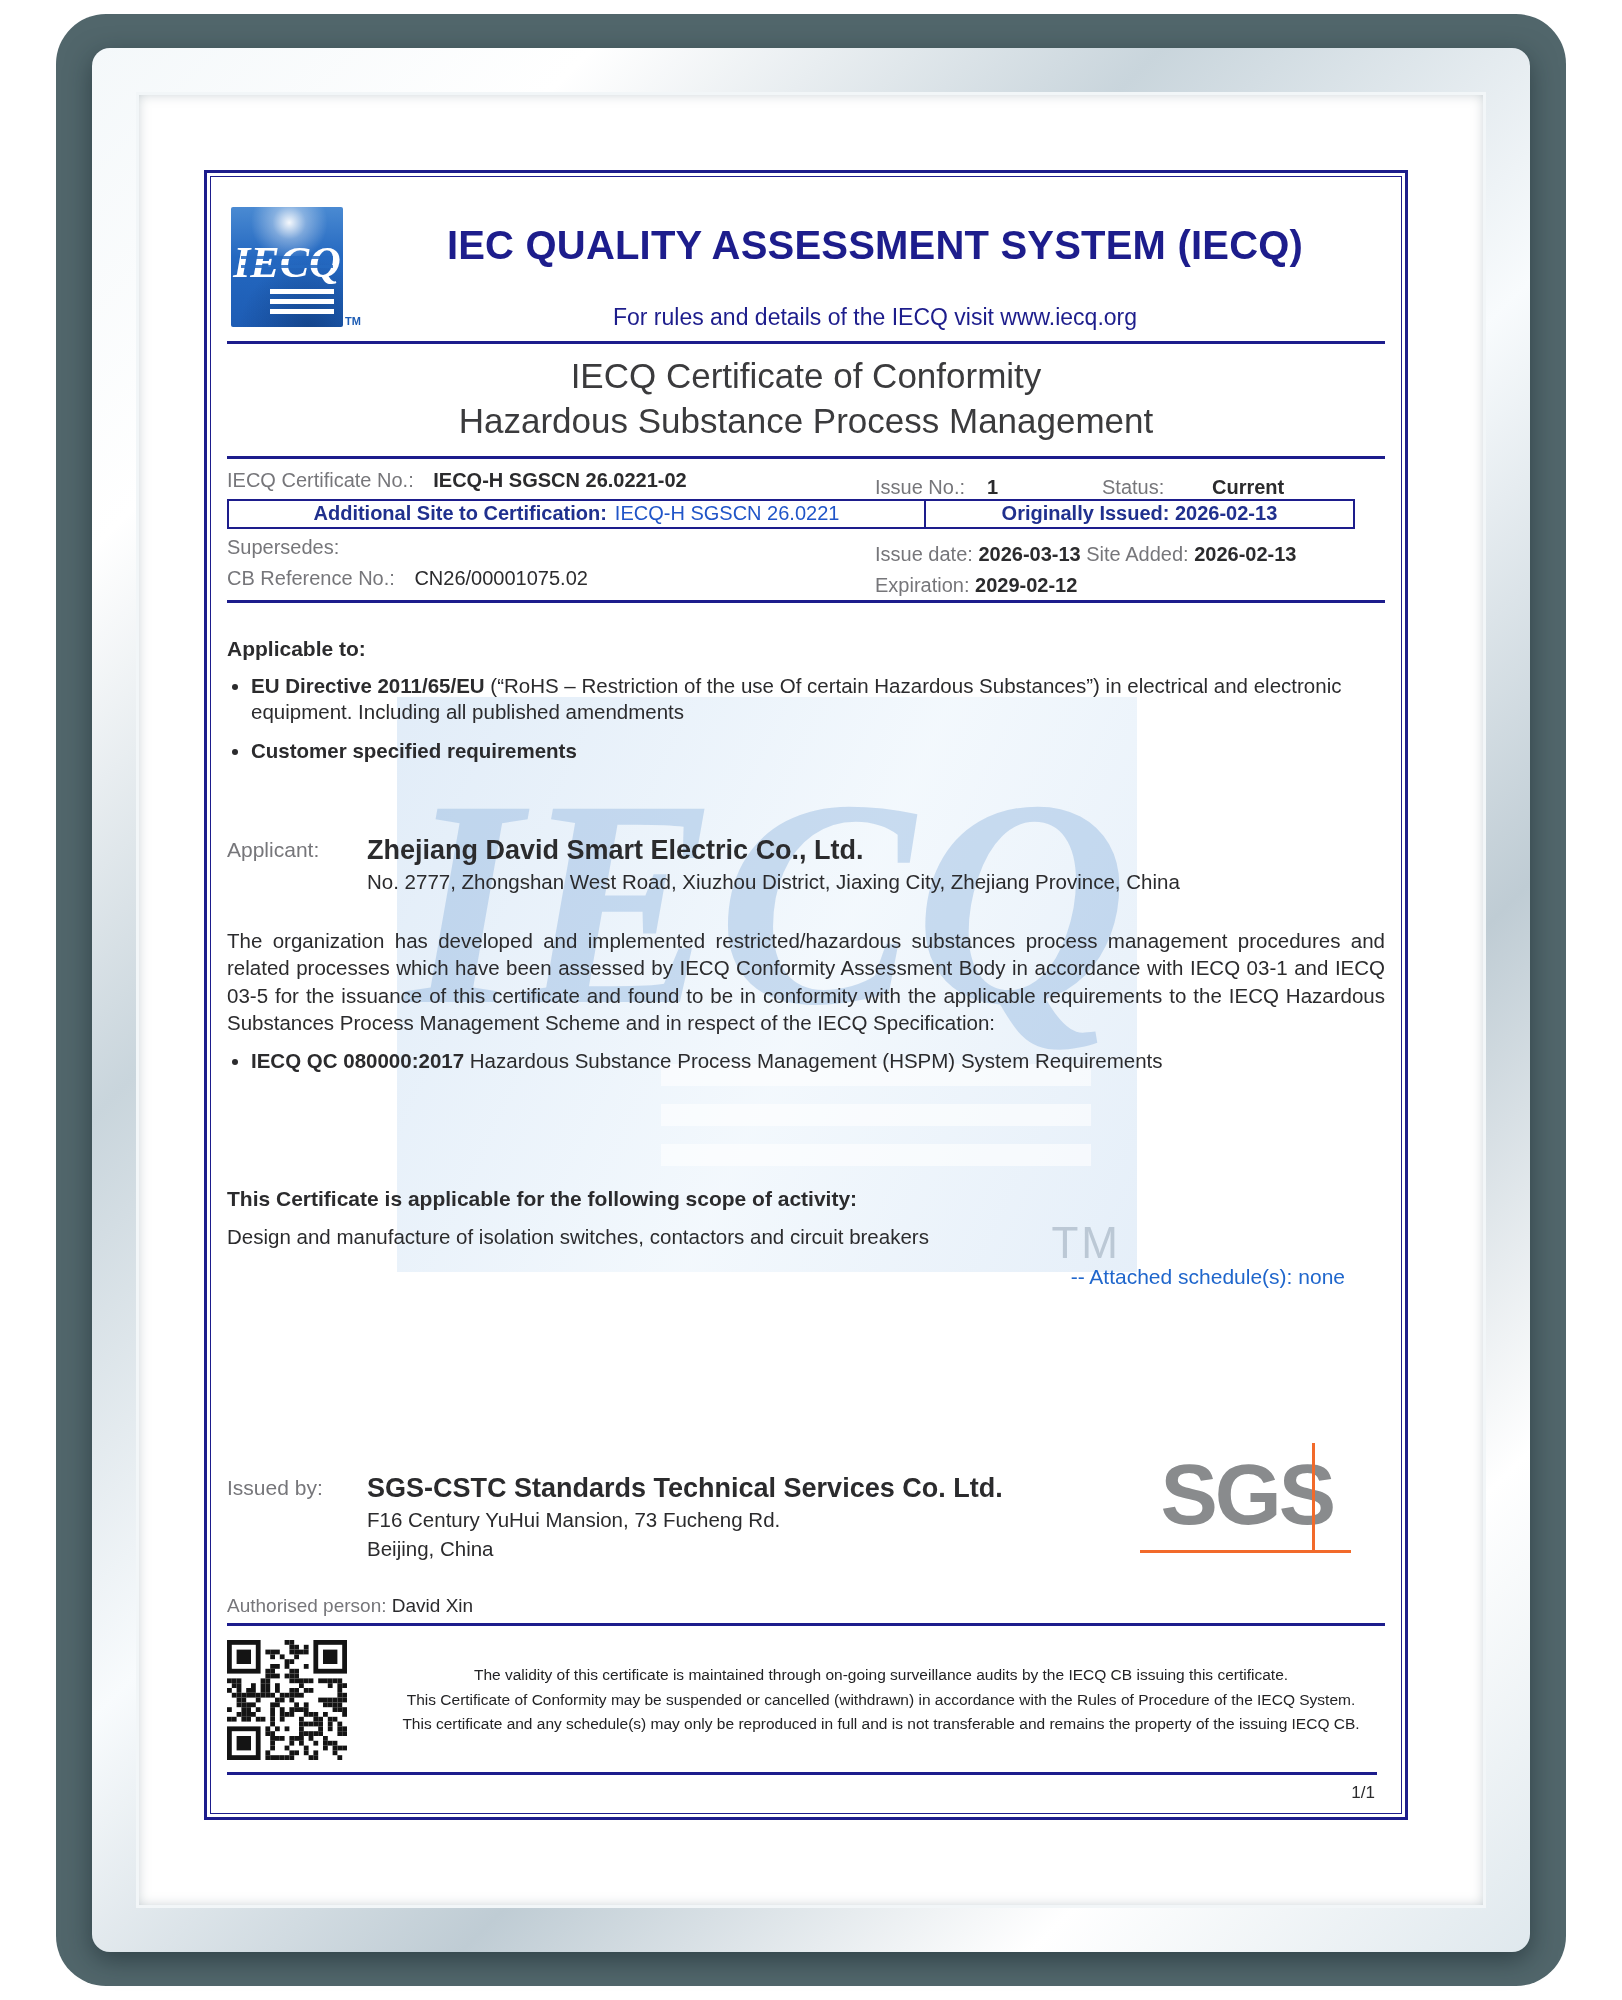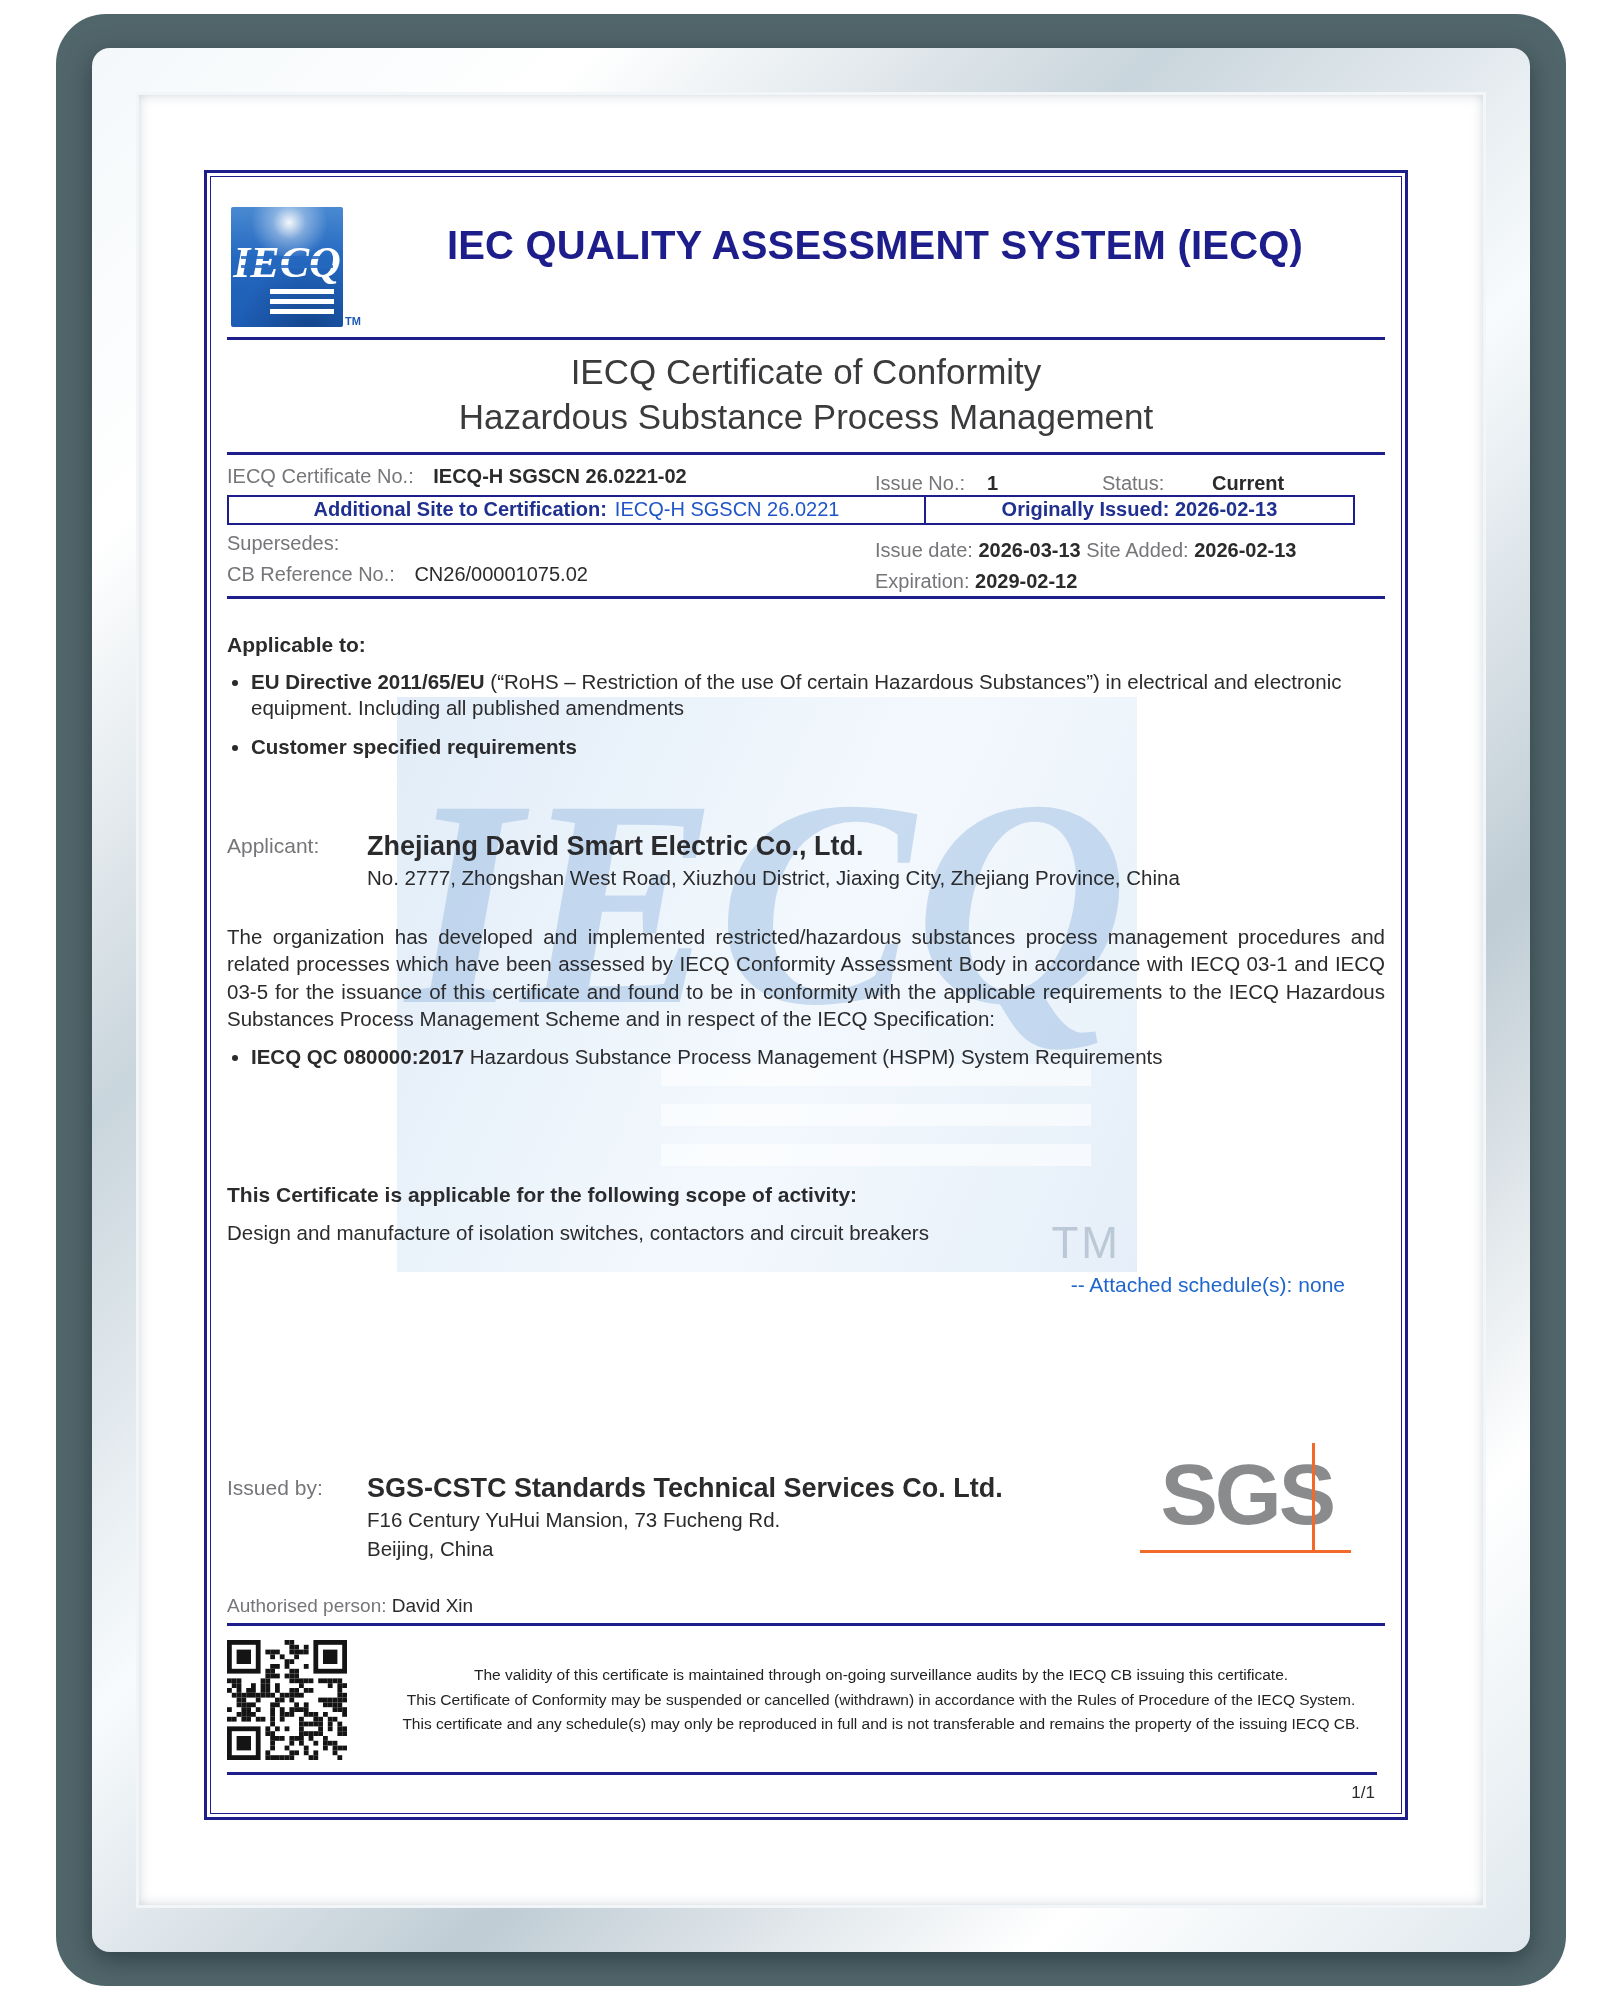--- a/index.html
+++ b/index.html
@@ -78,21 +78,21 @@
   ul.bullets li { margin-bottom:12px; font-size:20.5px; color:var(--text-dark,#2b2b2d); line-height:1.3; }
   .applicant { margin-top:58px; display:flex; }
   .flabel { width:140px; flex:0 0 auto; color:var(--label-gray,#76767a); font-size:21px; padding-top:3px; }
   .party-name { font-size:27px; font-weight:700; color:var(--text-dark,#2b2b2d); }
   .party-addr { font-size:20.5px; color:var(--text-dark,#2b2b2d); margin-top:3px; line-height:1.3; }
   .assessment { margin-top:32px; font-size:20.5px; line-height:1.33; text-align:justify;
     color:var(--text-dark,#2b2b2d); }
   .std-bullet { margin-top:40px; }
   .scope { margin-top:100px; }
   .scope-text { margin-top:14px; font-size:20.5px; color:var(--text-dark,#2b2b2d); }
-  .attached { text-align:right; color:var(--link-blue,#1f66cc); font-size:21px; margin:28px 40px 0 0; }
+  .attached { text-align:right; color:var(--link-blue,#1f66cc); font-size:21px; margin:16px 40px 0 0; }
   .spacer { flex:1 1 auto; }
 
   
   .issuedby { display:flex; position:relative; margin-bottom:4px; }
   .sgs { position:absolute; right:30px; top:-16px; width:215px; height:112px; }
   .sgs-text { position:absolute; right:22px; top:-6px; font-size:86px; font-weight:700;
     color:var(--sgs-gray,#898b8d); letter-spacing:-3px; line-height:1; }
   .sgs-h { position:absolute; left:0; bottom:16px; right:4px; height:3px; background:var(--orange,#f26a2a); }
   .sgs-v { position:absolute; right:40px; top:-14px; height:108px; width:3px; background:var(--orange,#f26a2a); }
   .authorised { margin-top:28px; font-size:19px; color:var(--label-gray,#76767a); }
@@ -141,20 +141,21 @@
               <div class="logo-strike s2"></div>
               <div class="logo-bars">
                   <i></i>
                   <i></i>
                   <i></i>
                 </div>
               <div class="logo-tm">TM</div>
             </div>
             <div class="header-right">
               <div class="org-title">IEC QUALITY ASSESSMENT SYSTEM (IECQ)</div>
+              <div class="org-subtitle">For rules and details of the IECQ visit www.iecq.org</div>
             </div>
           </div>
           <div class="nrule"></div>
 
           <div class="titles">
             <div class="cert-title">IECQ Certificate of Conformity</div>
             <div class="cert-title">Hazardous Substance Process Management</div>
           </div>
           <div class="nrule"></div>
 

